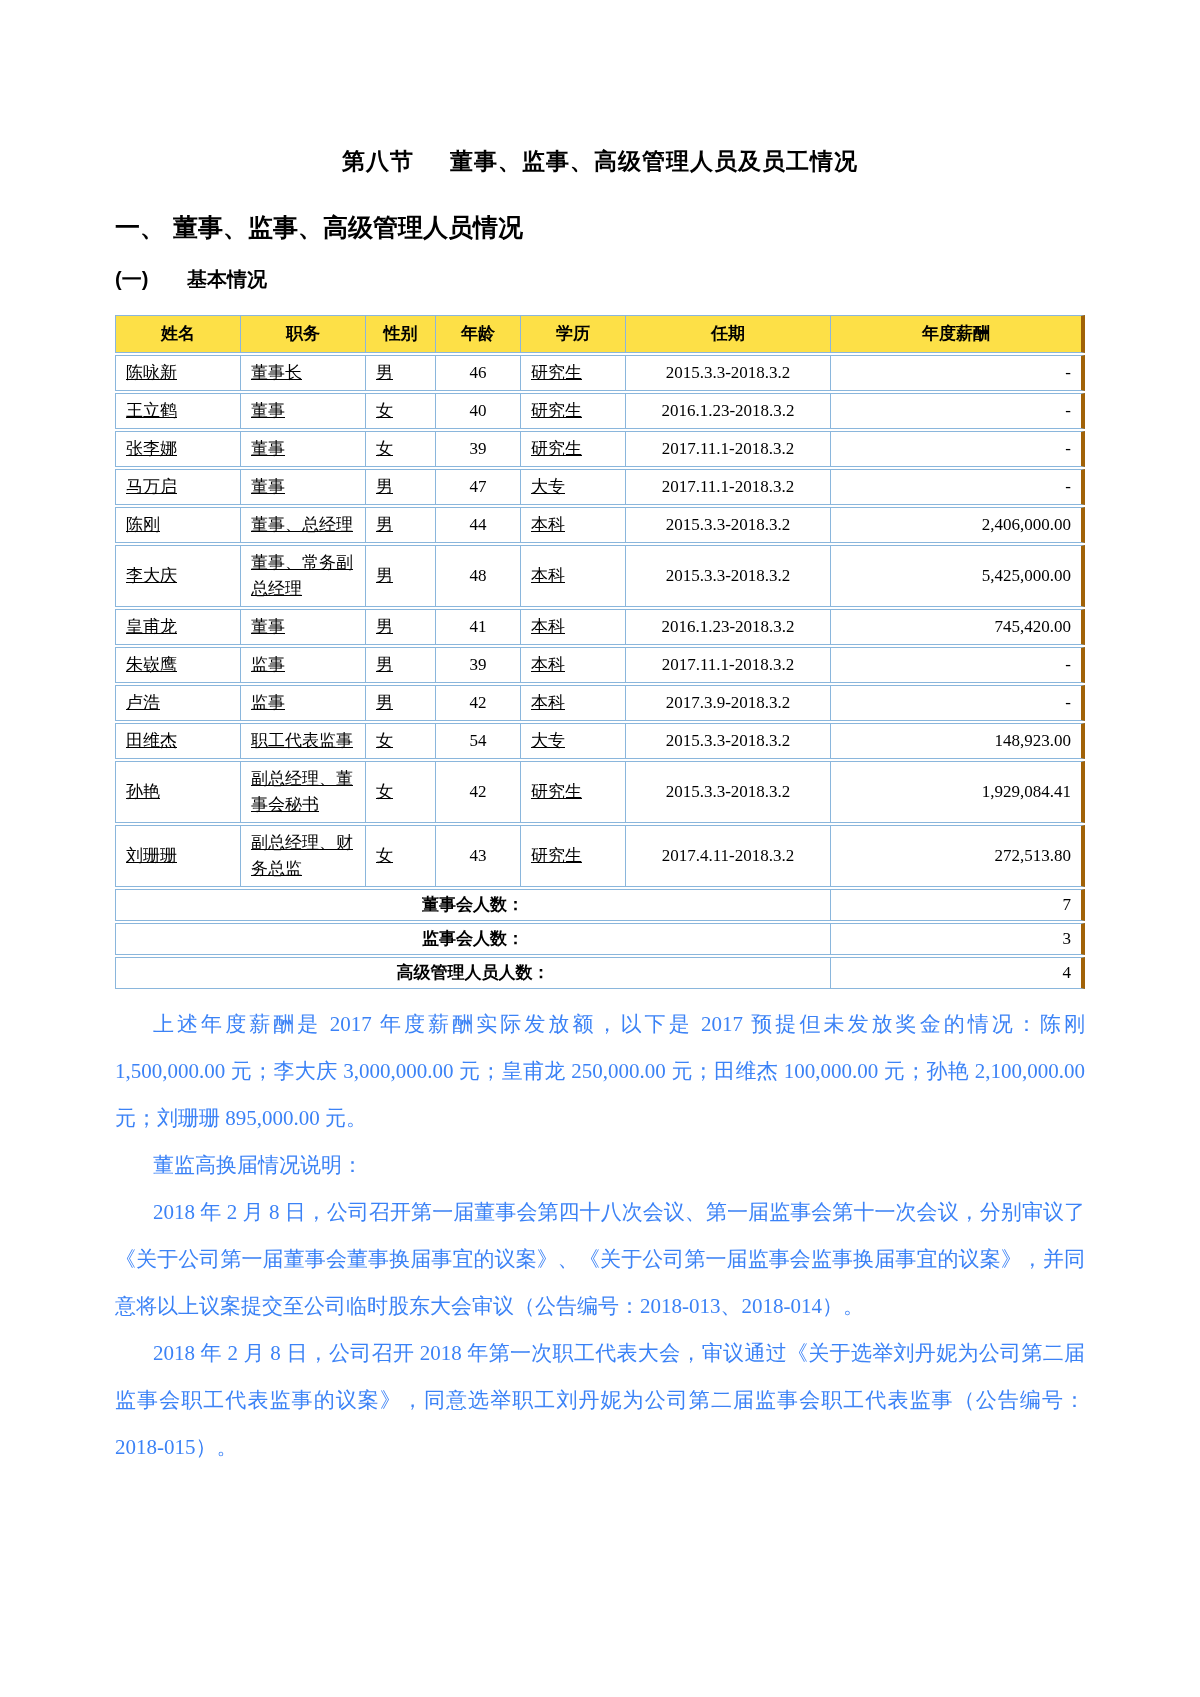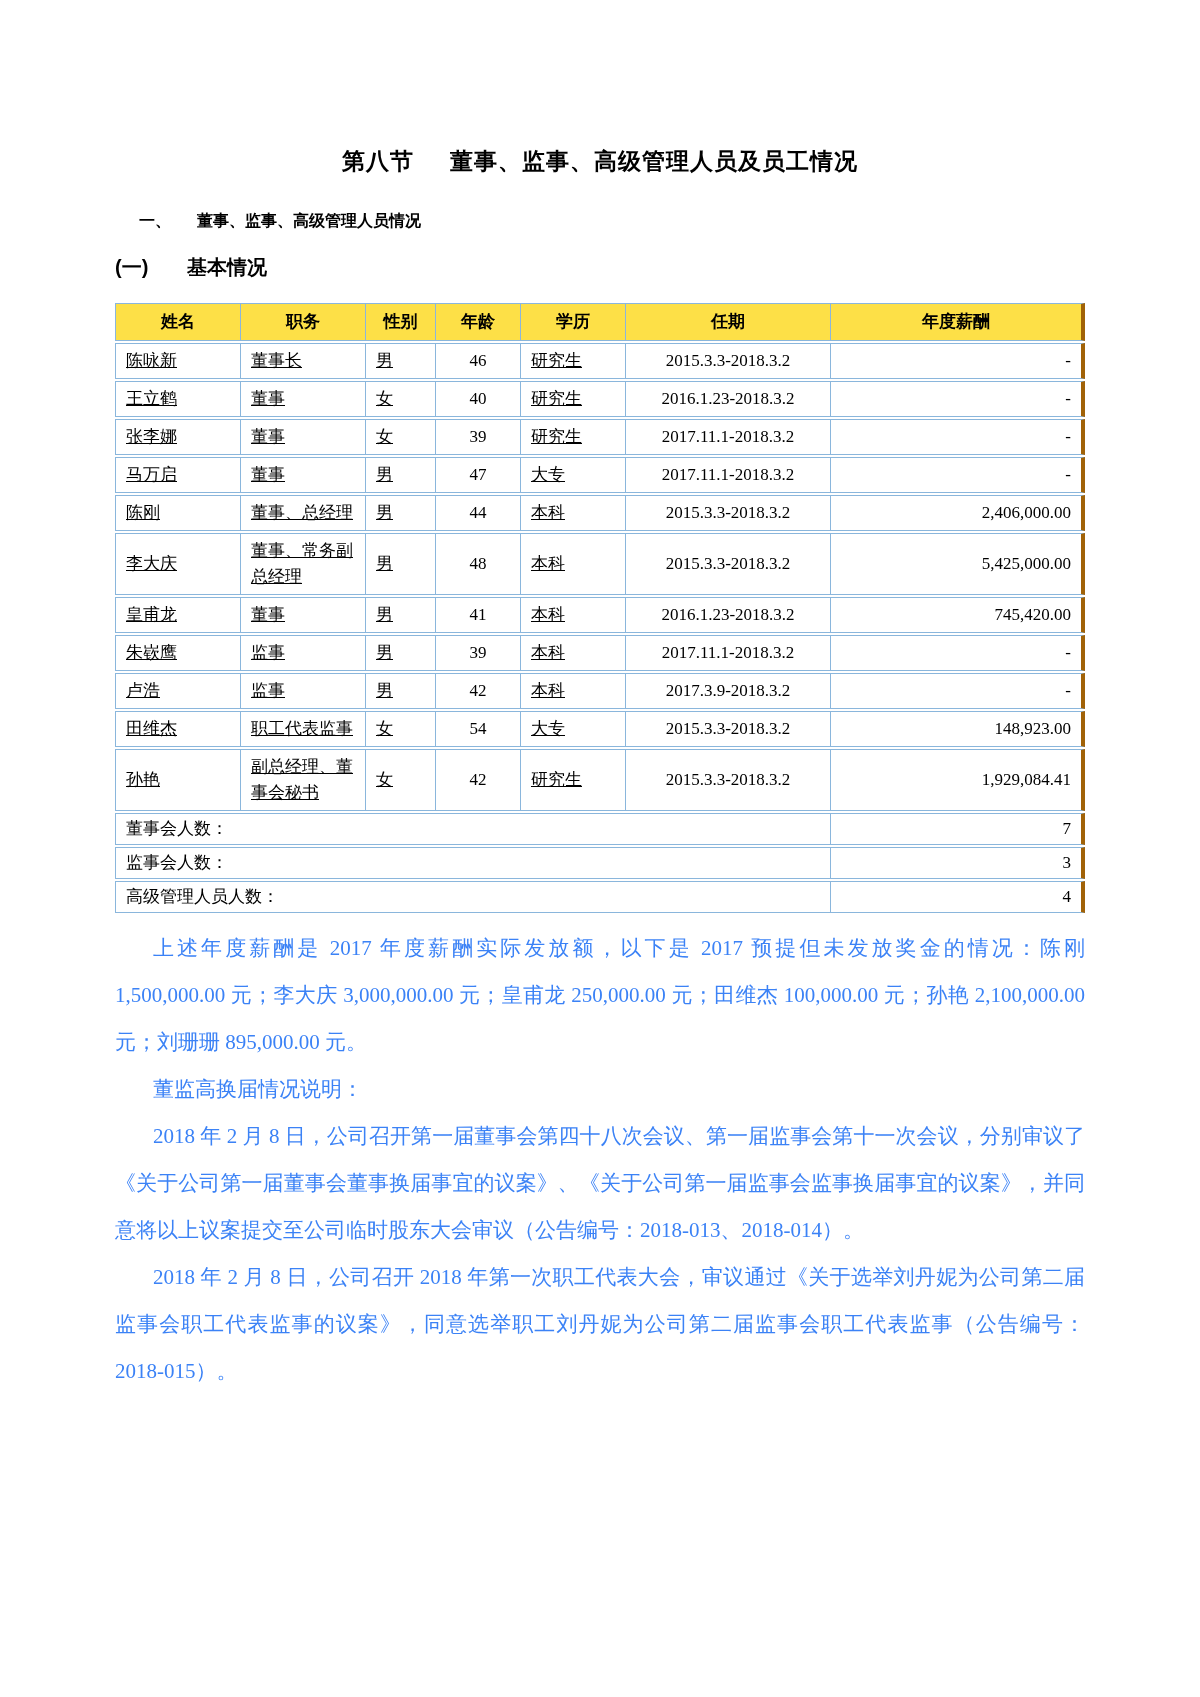--- a/index.html
+++ b/index.html
@@ -23,22 +23,21 @@
     font-weight: bold;
     font-size: 23px;
     letter-spacing: 1px;
     color: #000000;
   }
   .doc-title .title-prefix { margin-right: 36px; }
   .heading-1 {
     margin-top: 34px;
     font-family: "Liberation Sans", "DejaVu Sans", sans-serif;
     font-weight: bold;
-    font-size: 16px;
-    margin-left: 24px;
+    font-size: 25px;
   }
   .heading-1 .h-num { display: inline-block; width: 58px; }
   .heading-2 {
     margin-top: 22px;
     font-family: "Liberation Sans", "DejaVu Sans", sans-serif;
     font-weight: bold;
     font-size: 20px;
   }
   .heading-2 .h-num { display: inline-block; width: 72px; }
 
@@ -69,23 +68,23 @@
     font-weight: bold;
     text-align: center;
     height: 38px;
     font-size: 17px;
   }
   table.mgmt td { background: #ffffff; height: 34px; }
   td.c1, td.c2, td.c3, td.c5 { text-align: left; text-decoration: underline; }
   td.c4, td.c6 { text-align: center; }
   td.c7 { text-align: right; padding-right: 14px; }
   td.sum-label {
-    text-align: left;
-    font-family: "Liberation Sans", "DejaVu Sans", sans-serif;
-    font-weight: normal;
+    text-align: center;
+    font-family: "Liberation Sans", "DejaVu Sans", sans-serif;
+    font-weight: bold;
     height: 30px;
     padding: 2px 10px;
   }
   tr.summary-row td { height: 30px; padding-top: 2px; padding-bottom: 2px; }
 
   
   .paragraphs {
     margin-top: 10px;
     font-family: "Liberation Serif", "DejaVu Serif", serif;
     font-size: 21px;
@@ -230,20 +229,29 @@
           </tr>
           <tr>
             <td class="c1">孙艳</td>
             <td class="c2">副总经理、董事会秘书</td>
             <td class="c3">女</td>
             <td class="c4">42</td>
             <td class="c5">研究生</td>
             <td class="c6">2015.3.3-2018.3.2</td>
             <td class="c7">1,929,084.41</td>
           </tr>
+          <tr>
+            <td class="c1">刘珊珊</td>
+            <td class="c2">副总经理、财务总监</td>
+            <td class="c3">女</td>
+            <td class="c4">43</td>
+            <td class="c5">研究生</td>
+            <td class="c6">2017.4.11-2018.3.2</td>
+            <td class="c7">272,513.80</td>
+          </tr>
         </tbody>
       <tbody>
         <tr class="summary-row">
           <td class="sum-label" colspan="6">董事会人数：</td>
           <td class="c7">7</td>
         </tr>
         <tr class="summary-row">
           <td class="sum-label" colspan="6">监事会人数：</td>
           <td class="c7">3</td>
         </tr>

